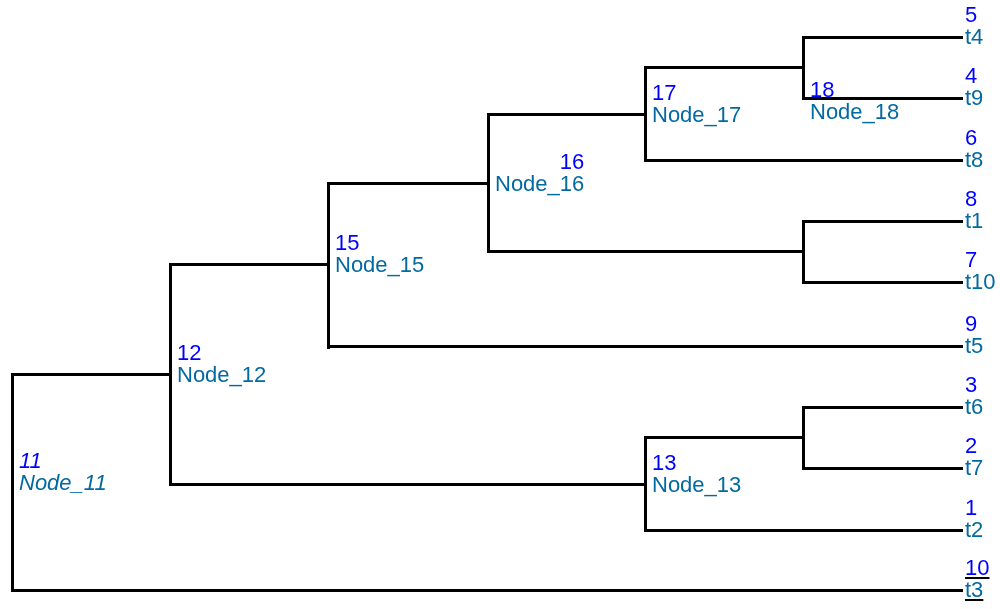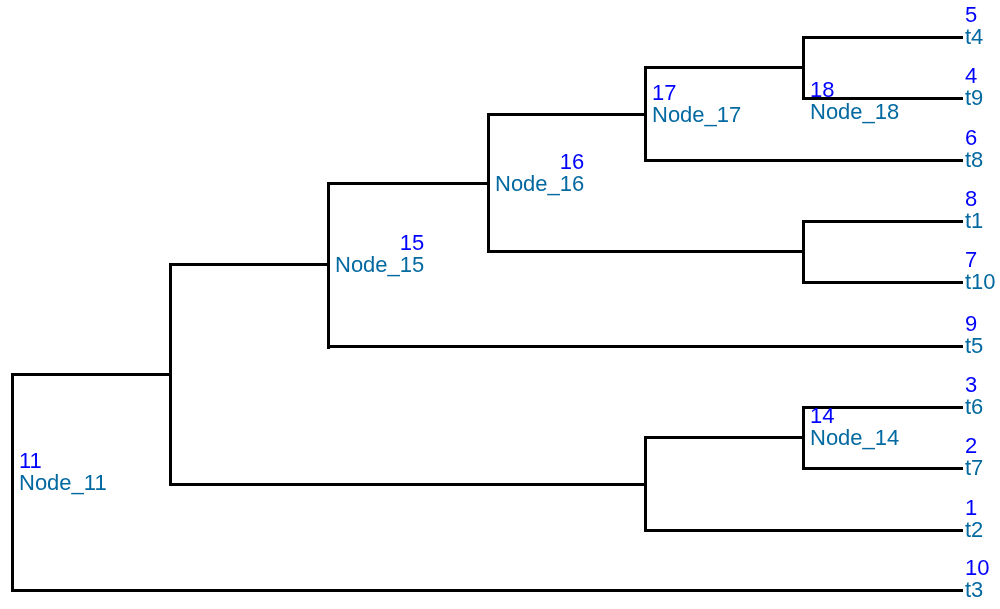--- a/index.html
+++ b/index.html
@@ -63,29 +63,33 @@
   <div class="hline" style="left:802px; top:97px;  width:161px;"></div>
   <div class="hline" style="left:644px; top:159px; width:319px;"></div>
   <div class="hline" style="left:802px; top:220px; width:161px;"></div>
   <div class="hline" style="left:802px; top:281px; width:161px;"></div>
   <div class="hline" style="left:327px; top:345px; width:636px;"></div>
   <div class="hline" style="left:802px; top:406px; width:161px;"></div>
   <div class="hline" style="left:802px; top:467px; width:161px;"></div>
   <div class="hline" style="left:644px; top:529px; width:319px;"></div>
   <div class="hline" style="left:11px;  top:589px; width:952px;"></div>
 
-  <div class="lbl" style="left:19px;  top:450px;">
+  <div class="lbl" style="left:19px;  top:450px;font-style:italic;">
     <div class="num">11</div>
     <div class="name">Node_11</div>
   </div>
-  <div class="lbl" style="left:810px; top:405px;">
-    <div class="num">14</div>
-    <div class="name">Node_14</div>
+  <div class="lbl" style="left:177px; top:342px;">
+    <div class="num">12</div>
+    <div class="name">Node_12</div>
   </div>
-  <div class="lbl" style="left:335px; top:232px;text-align:right;">
+  <div class="lbl" style="left:652px; top:452px;">
+    <div class="num">13</div>
+    <div class="name">Node_13</div>
+  </div>
+  <div class="lbl" style="left:335px; top:232px;">
     <div class="num">15</div>
     <div class="name">Node_15</div>
   </div>
   <div class="lbl" style="left:495px; top:151px;text-align:right;">
     <div class="num">16</div>
     <div class="name">Node_16</div>
   </div>
   <div class="lbl" style="left:652px; top:82px;">
     <div class="num">17</div>
     <div class="name">Node_17</div>
@@ -124,18 +128,18 @@
     <div class="name">t6</div>
   </div>
   <div class="lbl" style="left:965px; top:435px;">
     <div class="num">2</div>
     <div class="name">t7</div>
   </div>
   <div class="lbl" style="left:965px; top:497px;">
     <div class="num">1</div>
     <div class="name">t2</div>
   </div>
-  <div class="lbl" style="left:965px; top:557px;">
+  <div class="lbl" style="left:965px; top:557px;text-decoration:underline;">
     <div class="num">10</div>
     <div class="name">t3</div>
   </div>
 
 </div>
 
 </body></html>

